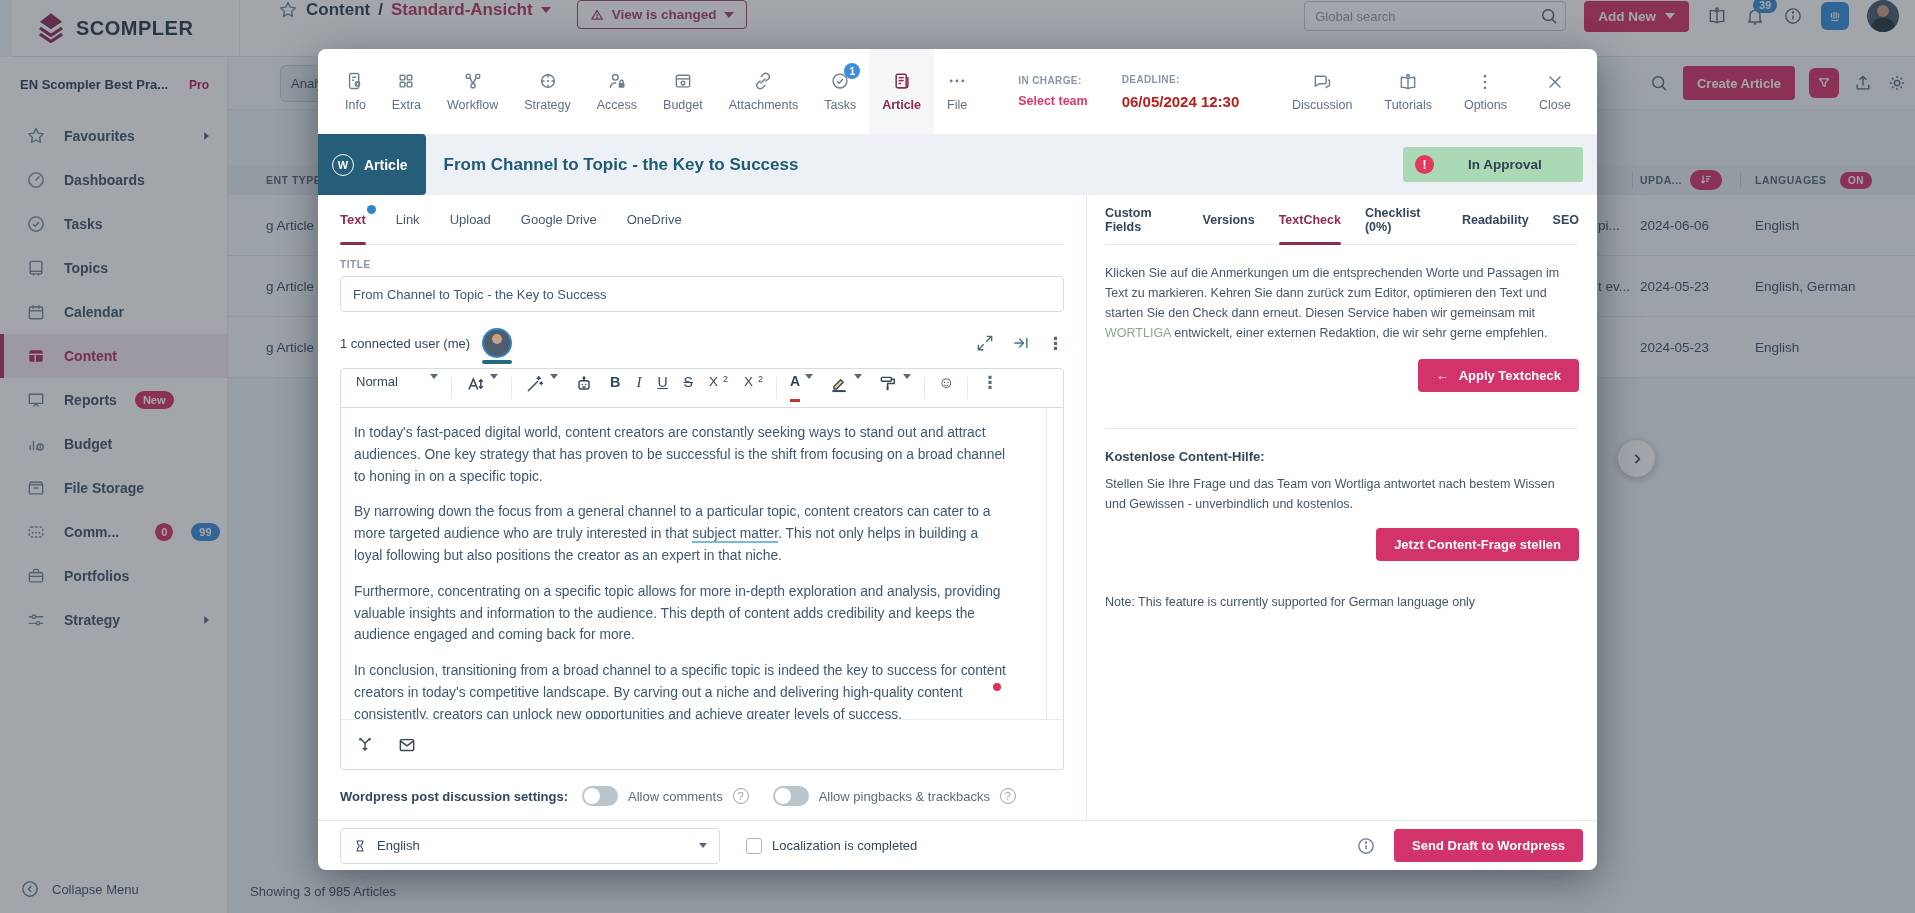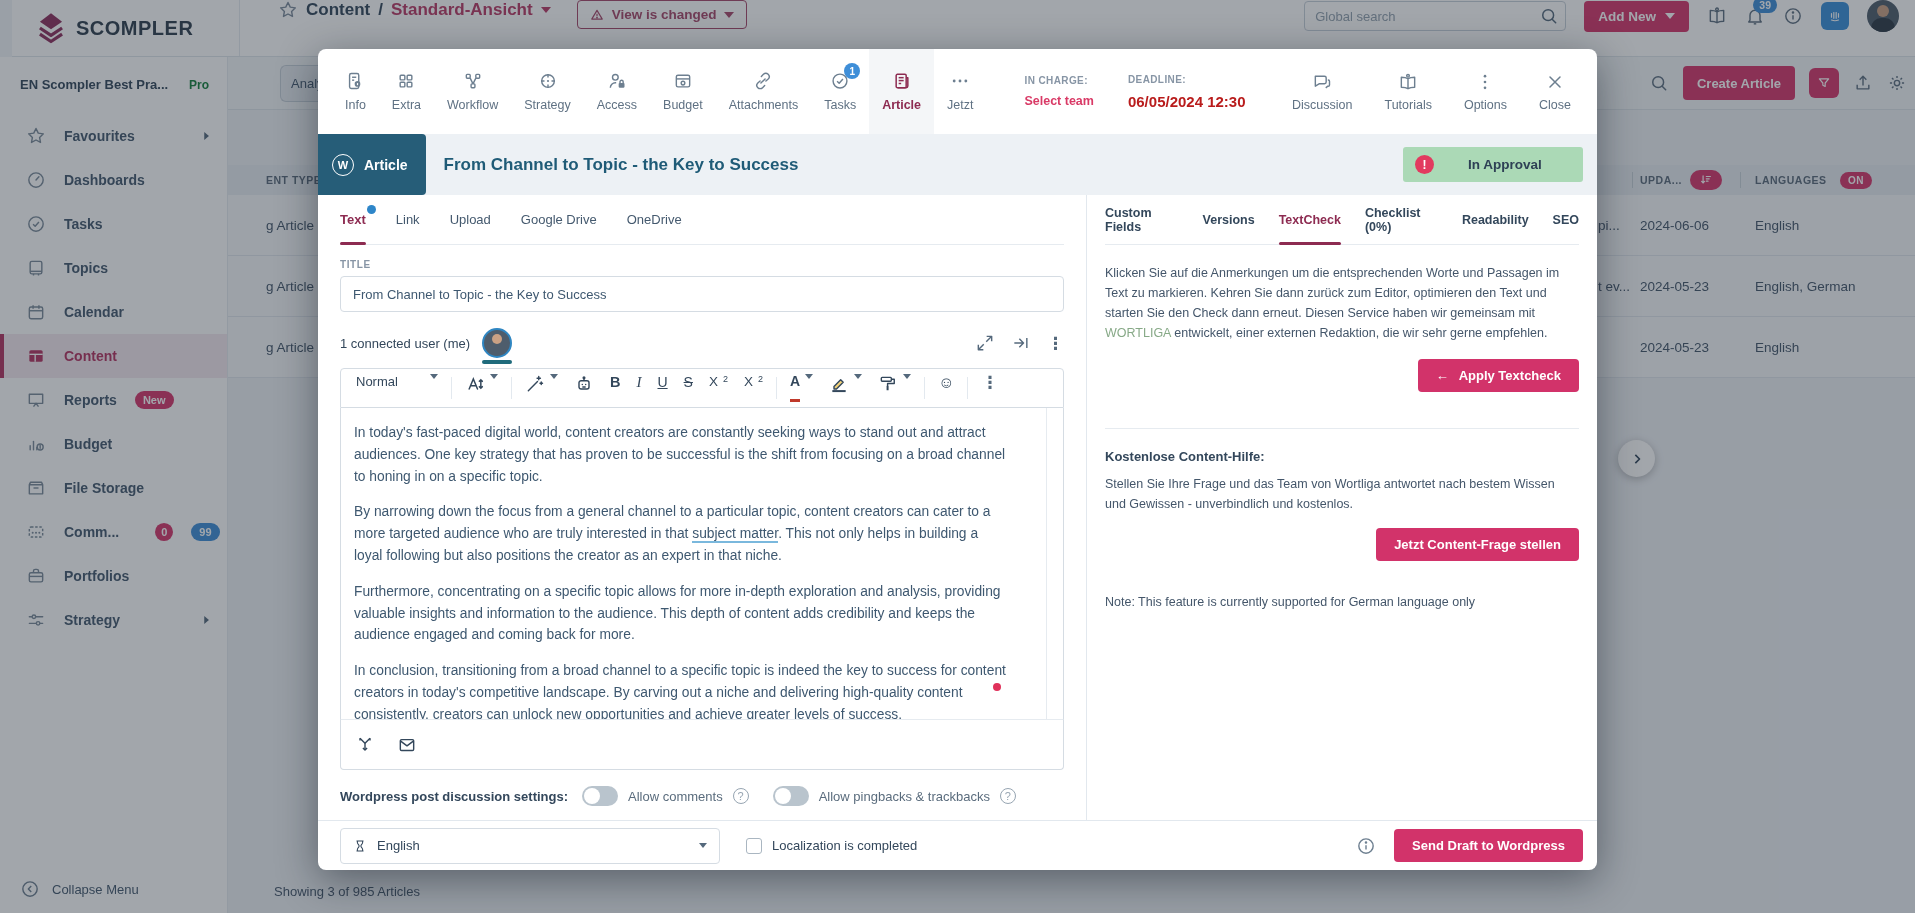--- a/index.html
+++ b/index.html
@@ -32,21 +32,21 @@
   .tbtn { position:relative; color:#5d6f80; background:none; border:none; display:flex; }
   .badge39 { position:absolute; top:-9px; right:-12px; background:#3e8ed8; color:#fff; font-size:10.5px; font-weight:bold; border-radius:9px; padding:2px 6px; }
   .intercom { width:28px; height:28px; border-radius:6px; background:#3a8fd9; display:flex; align-items:center; justify-content:center; }
   .avatar { width:32px; height:32px; border-radius:50%; background:#4e5d6c; overflow:hidden; position:relative; }
   .avatar::before { content:""; position:absolute; left:10px; top:5px; width:12px; height:12px; border-radius:50%; background:#caa184; }
   .avatar::after { content:""; position:absolute; left:4px; top:18px; width:24px; height:14px; border-radius:10px 10px 0 0; background:#2e3a46; }
 
   .sidebar { position:absolute; left:0; top:57px; bottom:0; width:228px; background:#fff; border-right:1px solid #e6ebf0; }
   .ws-row { display:flex; align-items:center; justify-content:space-between; padding:20px 18px 14px 20px; }
   .ws-name { font-size:13px; font-weight:bold; color:#33475b; }
-  .ws-pro { font-size:12px; font-weight:bold; color:#15803d; }
+  .ws-pro { font-size:12px; font-weight:bold; color:#be185d; }
   .nav { margin-top:8px; }
   .nav-item { position:relative; display:flex; align-items:center; gap:18px; height:44px; padding:0 14px 0 26px; color:#44596e; font-size:14px; font-weight:bold; }
   .nav-item .ic { color:#7a8a99; }
   .nav-item.active { background:#f5e9ef; color:#b43361; }
   .nav-item.active .ic { color:#b43361; }
   .nav-item.active::before { content:""; position:absolute; left:0; top:0; bottom:0; width:4px; background:#b43361; }
   .nav-spacer { flex:1; }
   .pill { font-size:11px; font-weight:bold; color:#fff; border-radius:10px; padding:3px 8px; }
   .pill-pink { background:#d6366b; }
   .pill-blue { background:#3e8ed8; }
@@ -64,21 +64,21 @@
   .t-head { position:absolute; left:0; right:0; top:108px; height:30px; background:#e7ecf1; display:flex; align-items:center; font-size:10.5px; font-weight:bold; letter-spacing:.5px; color:#5a6a7a; }
   .t-head .cell-sep { width:1px; height:16px; background:#c9d2da; }
   .sort-badge { background:#d6366b; color:#fff; border-radius:10px; padding:3px 9px; display:flex; }
   .on-pill { background:#d6366b; color:#fff; border-radius:10px; padding:3px 8px; font-size:10px; font-weight:bold; }
   .t-row { position:absolute; left:0; right:0; height:61px; background:#f6f8fa; border-bottom:1px solid #e0e6ec; display:flex; align-items:center; font-size:13.5px; color:#44566a; }
   .cell-type { width:90px; padding-left:38px; white-space:nowrap; overflow:hidden; }
   .cell-frag { position:absolute; left:1370px; width:44px; overflow:hidden; white-space:nowrap; }
   .cell-upd { position:absolute; left:1412px; }
   .cell-lang { position:absolute; left:1527px; }
   .next-fab { position:absolute; left:1390px; top:383px; width:37px; height:37px; border-radius:50%; background:#fff; box-shadow:0 2px 8px rgba(0,0,0,.25); display:flex; align-items:center; justify-content:center; color:#33475b; }
-  .c-foot { position:absolute; left:46px; bottom:14px; font-size:13px; color:#44566a; }
+  .c-foot { position:absolute; left:22px; bottom:14px; font-size:13px; color:#44566a; }
 
   
   .modal { position:absolute; left:318px; top:49px; width:1279px; height:821px; background:#fff; border-radius:8px; box-shadow:0 10px 40px rgba(10,20,30,.45); z-index:100; display:flex; flex-direction:column; }
   .m-top { height:85px; display:flex; align-items:stretch; padding:0 10px 0 14px; }
   .m-tab { display:flex; flex-direction:column; align-items:center; justify-content:center; gap:7px; padding:0 13px; font-size:12.5px; color:#5f7183; }
   .m-tab .ic { color:#6d7f90; }
   .m-tab.active { background:#f4f6f8; color:#8d2b51; font-weight:bold; }
   .m-tab.active .ic { color:#8d2b51; }
   .m-tab .icwrap { position:relative; display:flex; }
   .nbadge { position:absolute; top:-8px; right:-10px; background:#3e8ed8; color:#fff; font-size:10px; font-weight:bold; width:16px; height:16px; border-radius:50%; display:flex; align-items:center; justify-content:center; }
@@ -517,21 +517,21 @@
           <line x1="8" y1="15" x2="11" y2="15"></line>
         </svg>
       <span>Article</span>
     </div>
     <div class="m-tab">
       <svg class="ic" viewBox="0 0 24 24" fill="currentColor">
           <circle cx="5" cy="12" r="1.7"></circle>
           <circle cx="12" cy="12" r="1.7"></circle>
           <circle cx="19" cy="12" r="1.7"></circle>
         </svg>
-      <span>Jetzt</span>
+      <span>File</span>
     </div>
 
     <div class="charge-block">
       <span class="small-label">IN CHARGE:</span>
       <span class="select-team">Select team</span>
     </div>
     <div class="charge-block" style="margin-left:34px">
       <span class="small-label">DEADLINE:</span>
       <span class="deadline-val">06/05/2024 12:30</span>
     </div>

